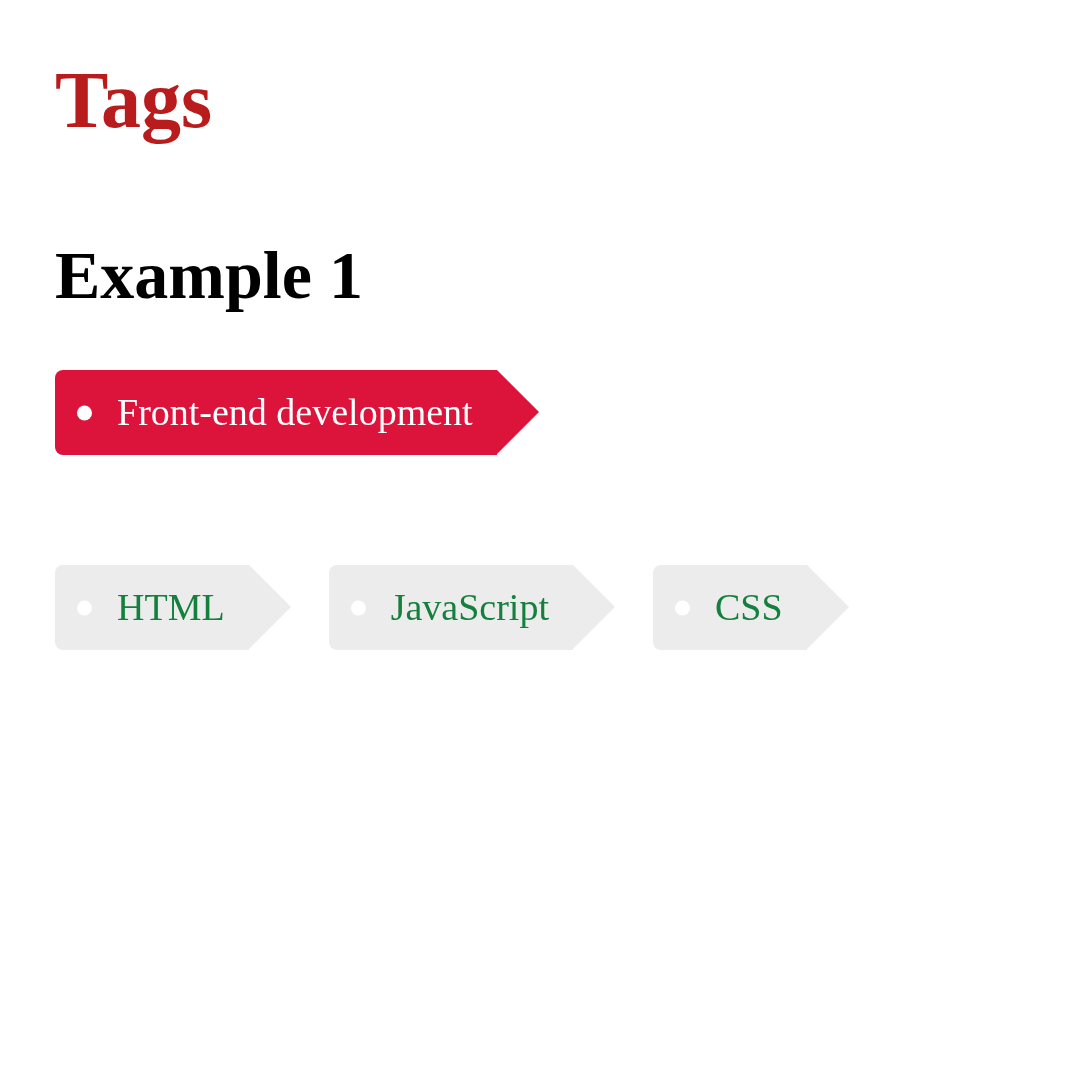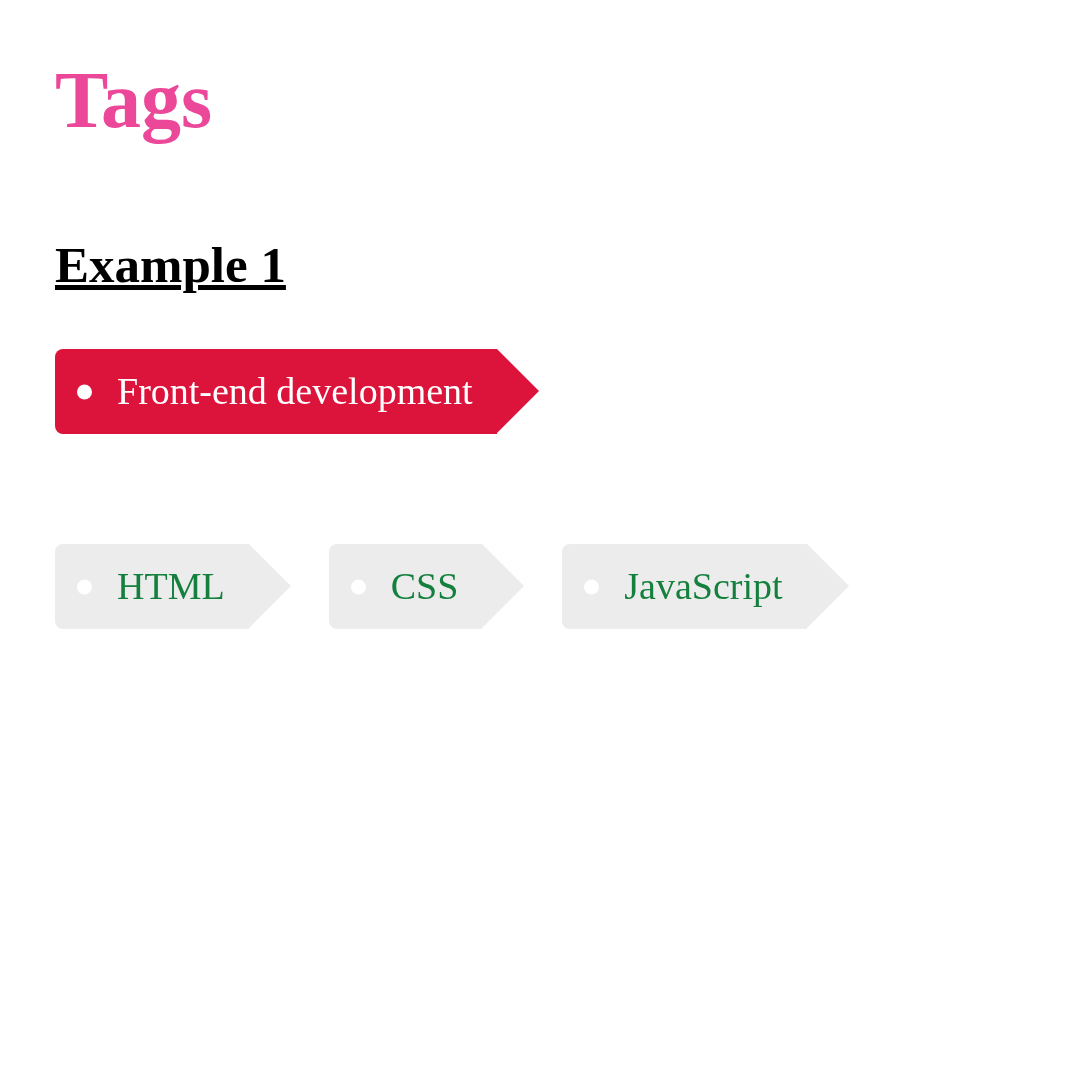--- a/index.html
+++ b/index.html
@@ -12,30 +12,29 @@
       font-family: "Times New Roman", Times, serif;
       background: #ffffff;
       width: 1080px;
       height: 1080px;
       padding: 55px 55px;
     }
     
     h1 {
       font-size: 80px;
       font-weight: bold;
-      color: #ec4899;
+      color: #b91c1c;
       margin-bottom: 90px;
     }
     
     h2 {
-      font-size: 51px;
+      font-size: 68px;
       font-weight: bold;
       color: #000;
       margin-bottom: 55px;
-      text-decoration: underline;
     }
     
     .example-section {
       margin-bottom: 110px;
     }
     
     .tags-container {
       display: flex;
       flex-wrap: wrap;
       gap: 38px;
@@ -116,22 +115,22 @@
 
 <div class="example-section">
   <div class="tags-container">
     <span class="tag-wrapper">
       <a class="tag tag-default">
         <span>HTML</span>
       </a>
     </span>
     <span class="tag-wrapper">
       <a class="tag tag-default">
-        <span>CSS</span>
+        <span>JavaScript</span>
       </a>
     </span>
     <span class="tag-wrapper">
       <a class="tag tag-default">
-        <span>JavaScript</span>
+        <span>CSS</span>
       </a>
     </span>
   </div>
 </div>
 
 </body></html>

